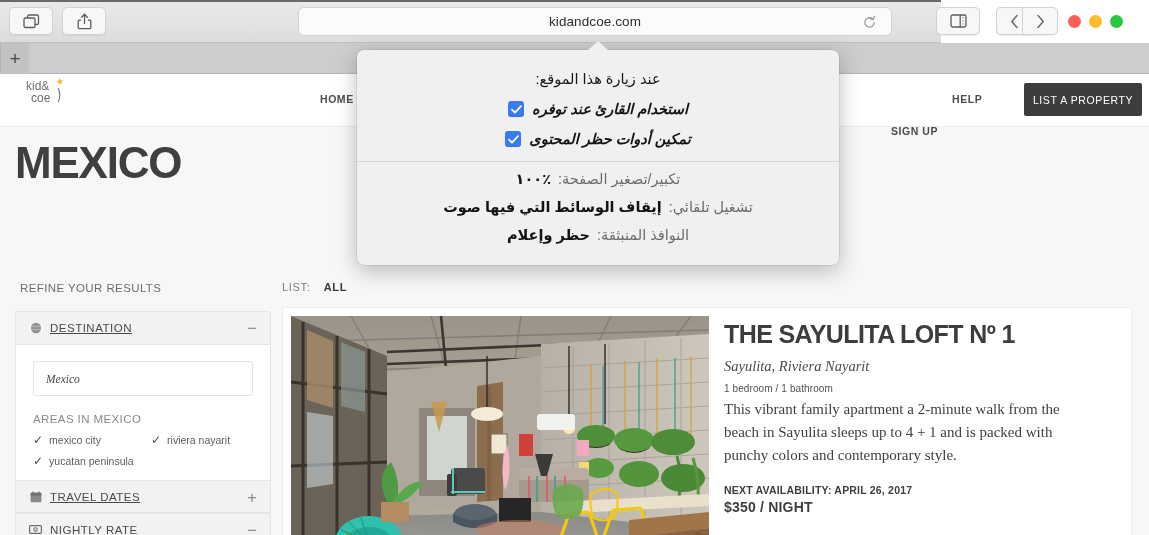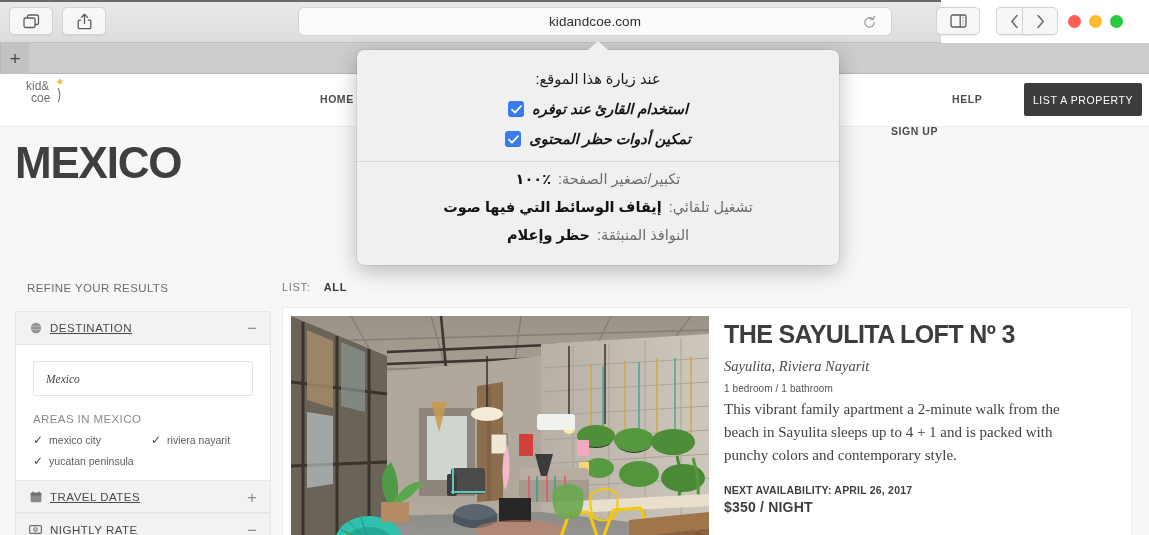--- a/index.html
+++ b/index.html
@@ -87,21 +87,21 @@
     font-size: 10.5px; font-weight: 400; letter-spacing: .6px;
     display: flex; align-items: center; justify-content: center; margin-left: 24px;
   }
 
   .page-title {
     position: absolute; left: 15px; top: 67px;
     font-size: 44px; font-weight: 800; color: #3f3f3f;
     letter-spacing: -1.2px; line-height: 1;
   }
   .refine-label {
-    position: absolute; left: 27px; top: 208px;
+    position: absolute; left: 20px; top: 208px;
     font-size: 11.5px; color: #6d6d6d; letter-spacing: .4px; font-weight: 400;
   }
   .view-row { position: absolute; left: 282px; top: 207px; font-size: 11px; }
   .view-row .view-key { color: #7a7a7a; letter-spacing: .7px; }
   .view-row .view-val { color: #3a3a3a; font-weight: 700; letter-spacing: .7px; margin-left: 10px; }
 
   
   .filters {
     position: absolute; left: 15px; top: 237px; width: 256px;
     background: #fff; border: 1px solid #e6e6e8; border-radius: 2px;
@@ -577,21 +577,21 @@
           </g>
 
           <path d="M244 138 L262 138 L256 160 L250 160 Z" fill="#3b3b3b"></path>
 
           <circle cx="378" cy="244" r="19" fill="#ffffff" opacity=".8"></circle>
         </svg>
 
       </div>
 
       <div class="linfo">
-        <div class="ltitle">THE SAYULITA LOFT Nº 3</div>
+        <div class="ltitle">THE SAYULITA LOFT Nº 1</div>
         <div class="lloc">Sayulita, Riviera Nayarit</div>
         <div class="lrooms">1 bedroom / 1 bathroom</div>
         <div class="ldesc">This vibrant family apartment a 2-minute walk from the beach in Sayulita sleeps up to 4 + 1 and is packed with punchy colors and contemporary style.</div>
         <div class="lavail">NEXT AVAILABILITY: APRIL 26, 2017</div>
         <div class="lprice">$350 / NIGHT</div>
 
       </div>
     </div>
   </div>
 

